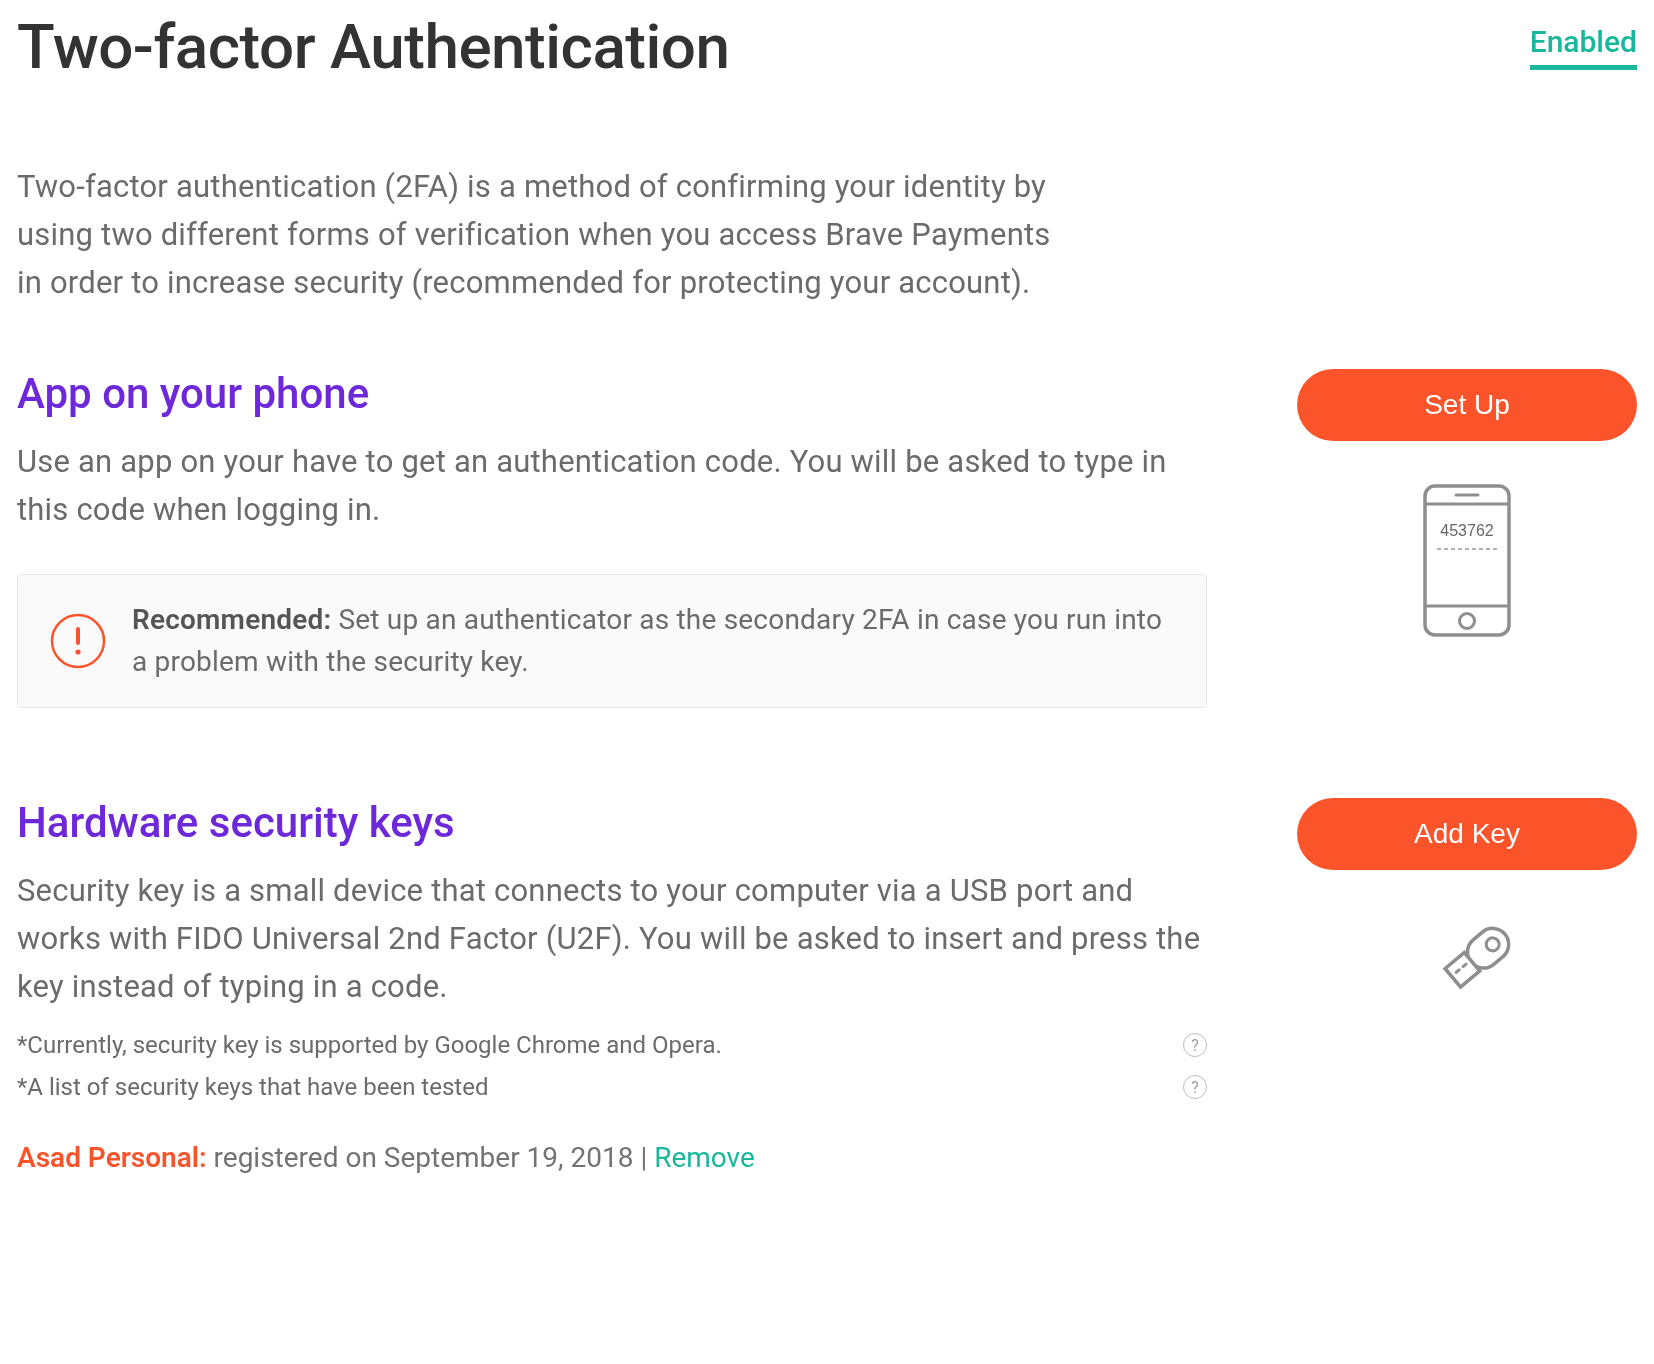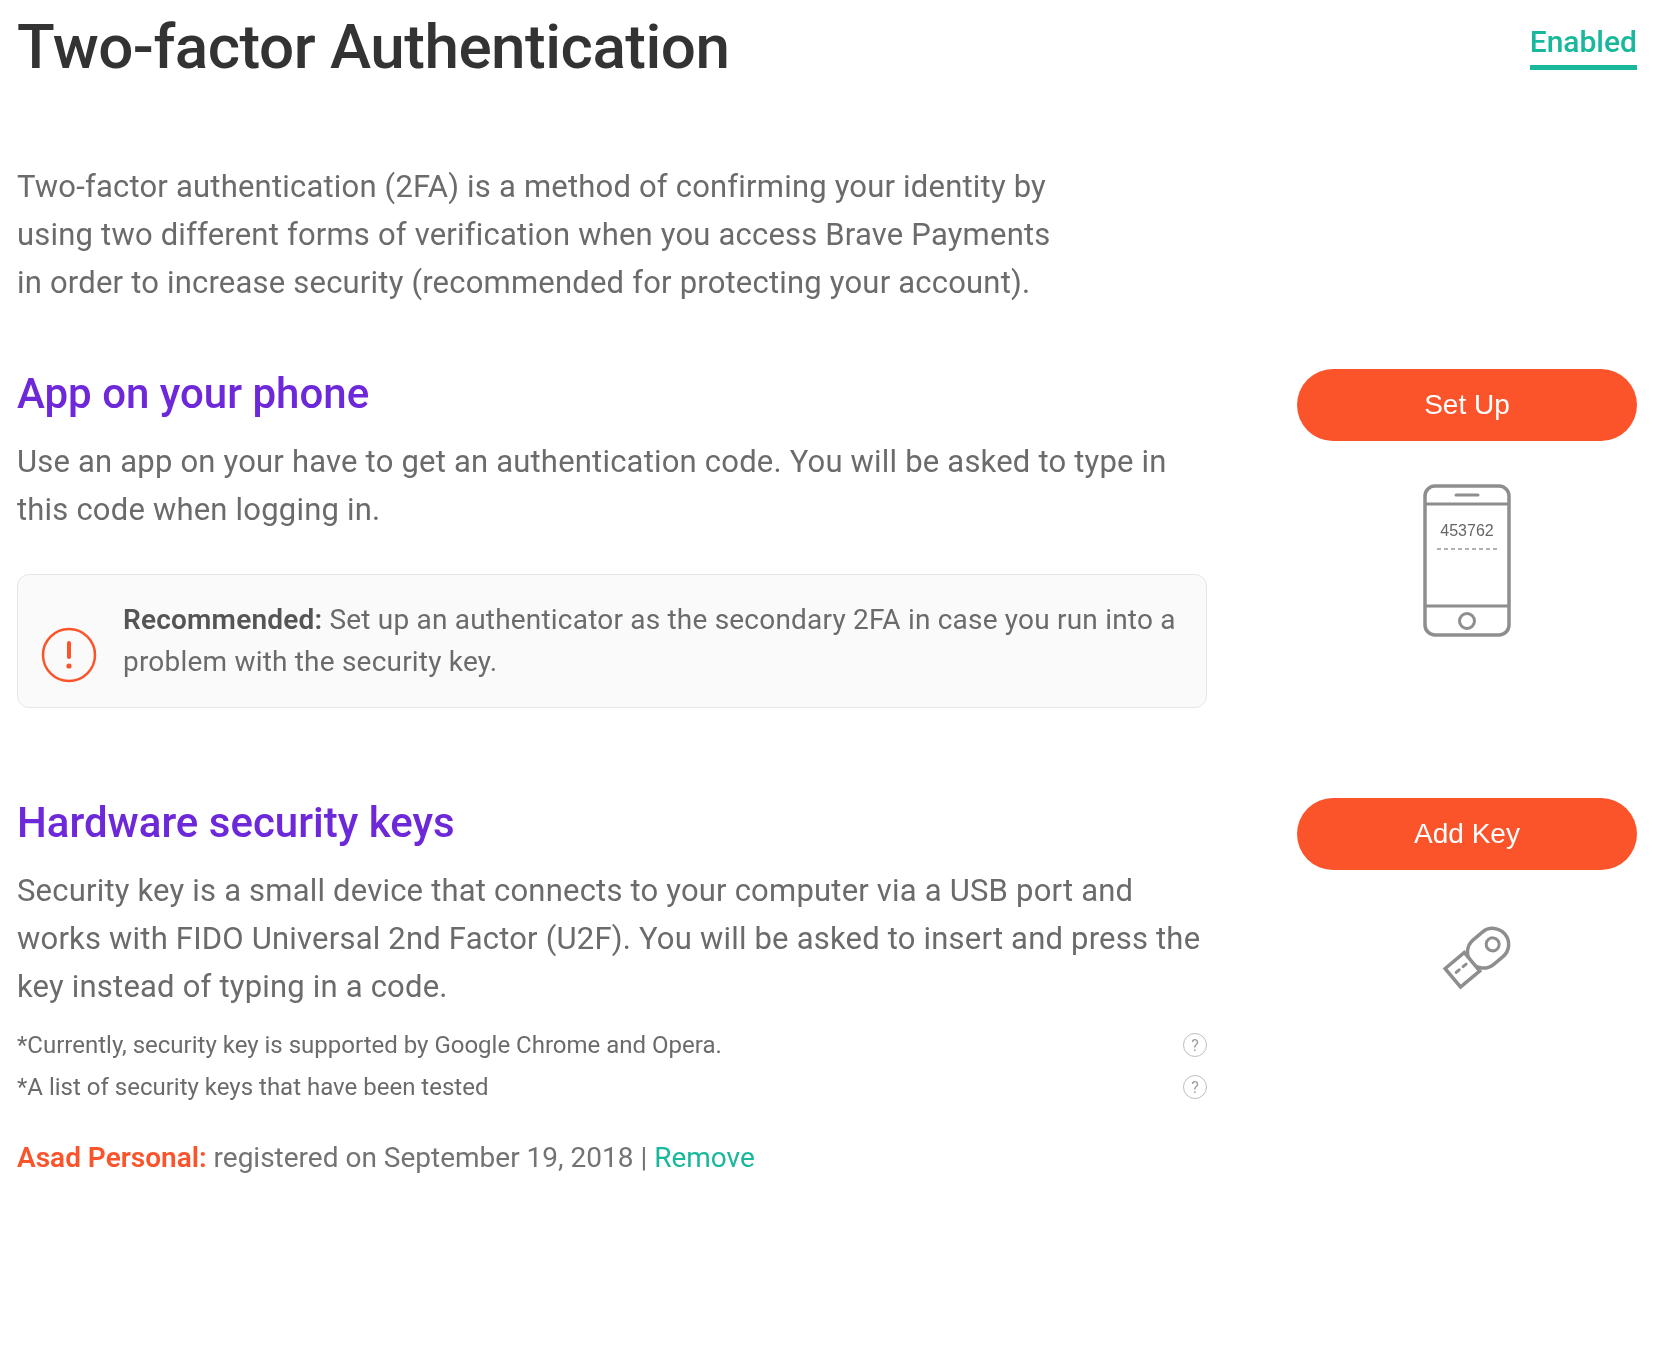--- a/index.html
+++ b/index.html
@@ -85,26 +85,26 @@
       border-radius: 40px;
       font-size: 28px;
       font-weight: 500;
       padding: 20px 0;
       width: 340px;
       cursor: pointer;
       text-align: center;
     }
     .info-box {
       display: flex;
-      align-items: flex-end;
+      align-items: center;
       gap: 26px;
       background: #fafafa;
       border: 1px solid #e6e6e6;
-      border-radius: 12px;
-      padding: 24px 23px;
+      border-radius: 4px;
+      padding: 24px 32px;
       margin-top: 40px;
     }
     .info-icon-wrap {
       width: 56px;
       height: 56px;
       flex-shrink: 0;
     }
     .info-text {
       font-size: 28px;
       color: #6b6b6b;

